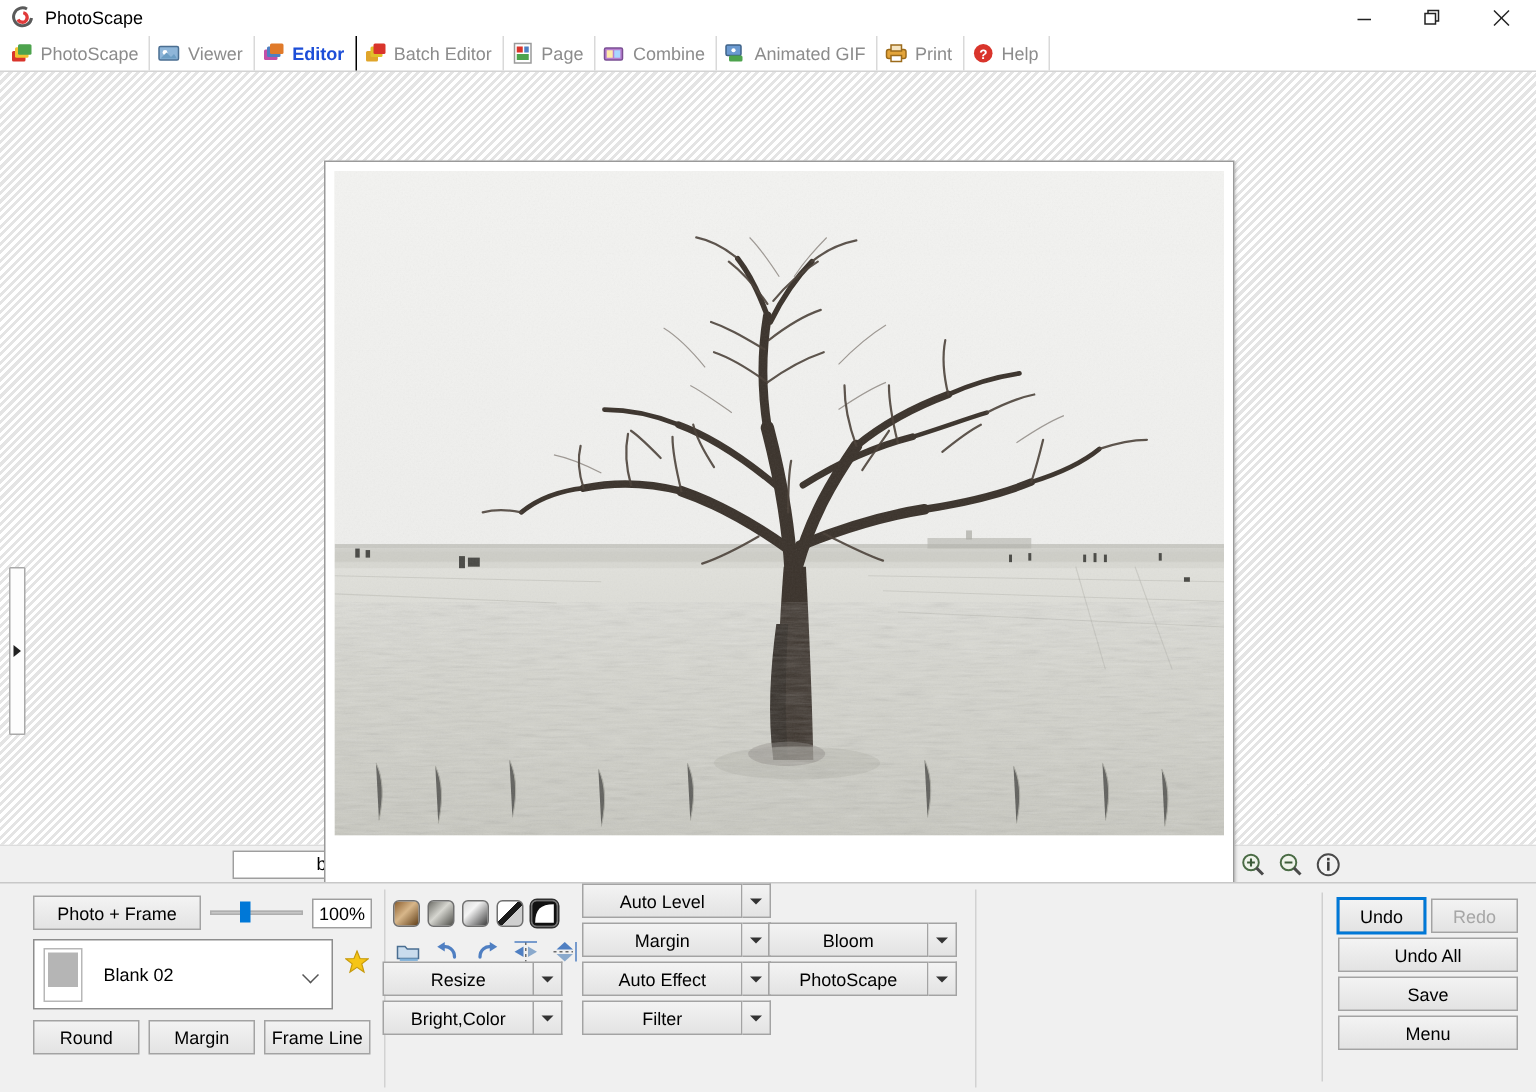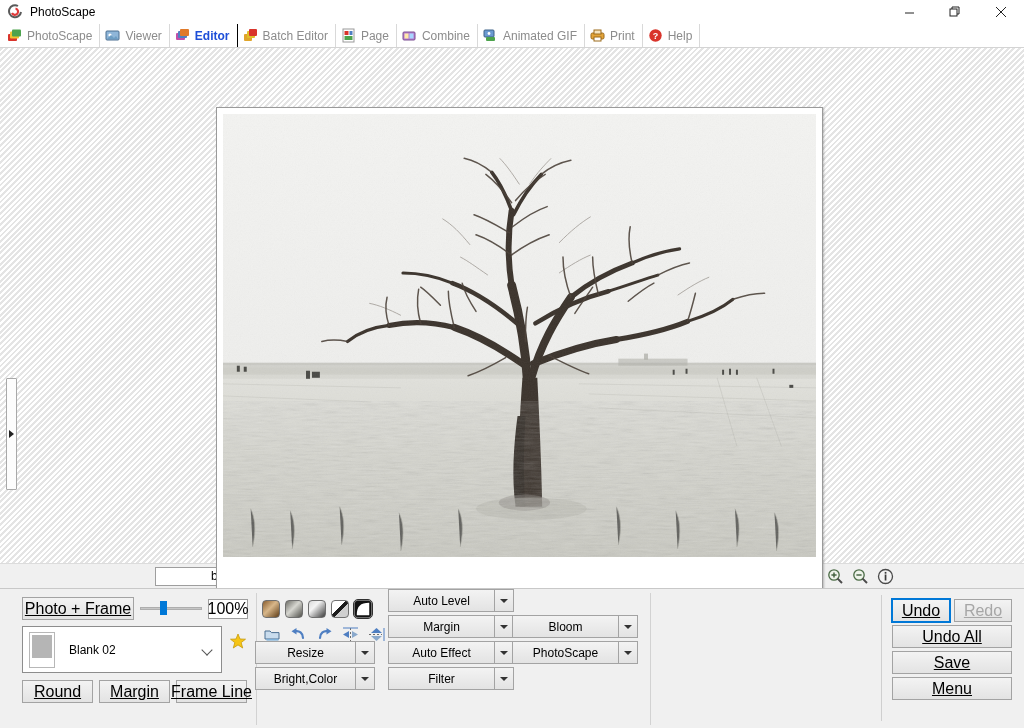--- a/index.html
+++ b/index.html
@@ -155,26 +155,25 @@
     background: #e3e3e3;
     margin-right: -1px;
   }
   .tab.active { background: #f0f0f0; border-bottom: 1px solid #f0f0f0; margin-bottom: -1px; }
 
   .panelbody { position: relative; height: 142px; }
 
   .btn {
     background: linear-gradient(#f3f3f3, #e3e3e3);
     border: 1px solid #a3a3a3;
-    font-size: 16px; color: #000;
+    font-size: 12px; color: #000;
     font-family: "Liberation Sans", sans-serif;
     display: flex; align-items: center; justify-content: center;
     height: 23px;
     white-space: nowrap;
-    text-decoration: underline;
   }
   .btn.disabled { color: #a6a6a6; }
   .btn.focused { outline: 2px solid #0078d7; outline-offset: -1px; }
 
   .split { display: flex; align-items: stretch; height: 23px; }
   .split .main {
     flex: 1;
     background: linear-gradient(#f3f3f3, #e3e3e3);
     border: 1px solid #a3a3a3;
     display: flex; align-items: center; justify-content: center;
@@ -207,21 +206,21 @@
     height: 3px; background: #c6c6c6; border: 1px solid #aeaeae;
   }
   .slider .thumb {
     position: absolute; left: 20px; top: 4px;
     width: 7px; height: 14px; background: #0078d7;
   }
   .pct {
     width: 40px; height: 20px;
     border: 1px solid #9e9e9e; background: #fff;
     display: flex; align-items: center; justify-content: center;
-    font-size: 16px;
+    font-size: 12px;
   }
 
   .frame-combo {
     margin-top: 6px;
     width: 200px; height: 47px;
     background: #fff; border: 1px solid #8d8d8d;
     display: flex; align-items: center;
     position: relative;
   }
   .frame-thumb {

